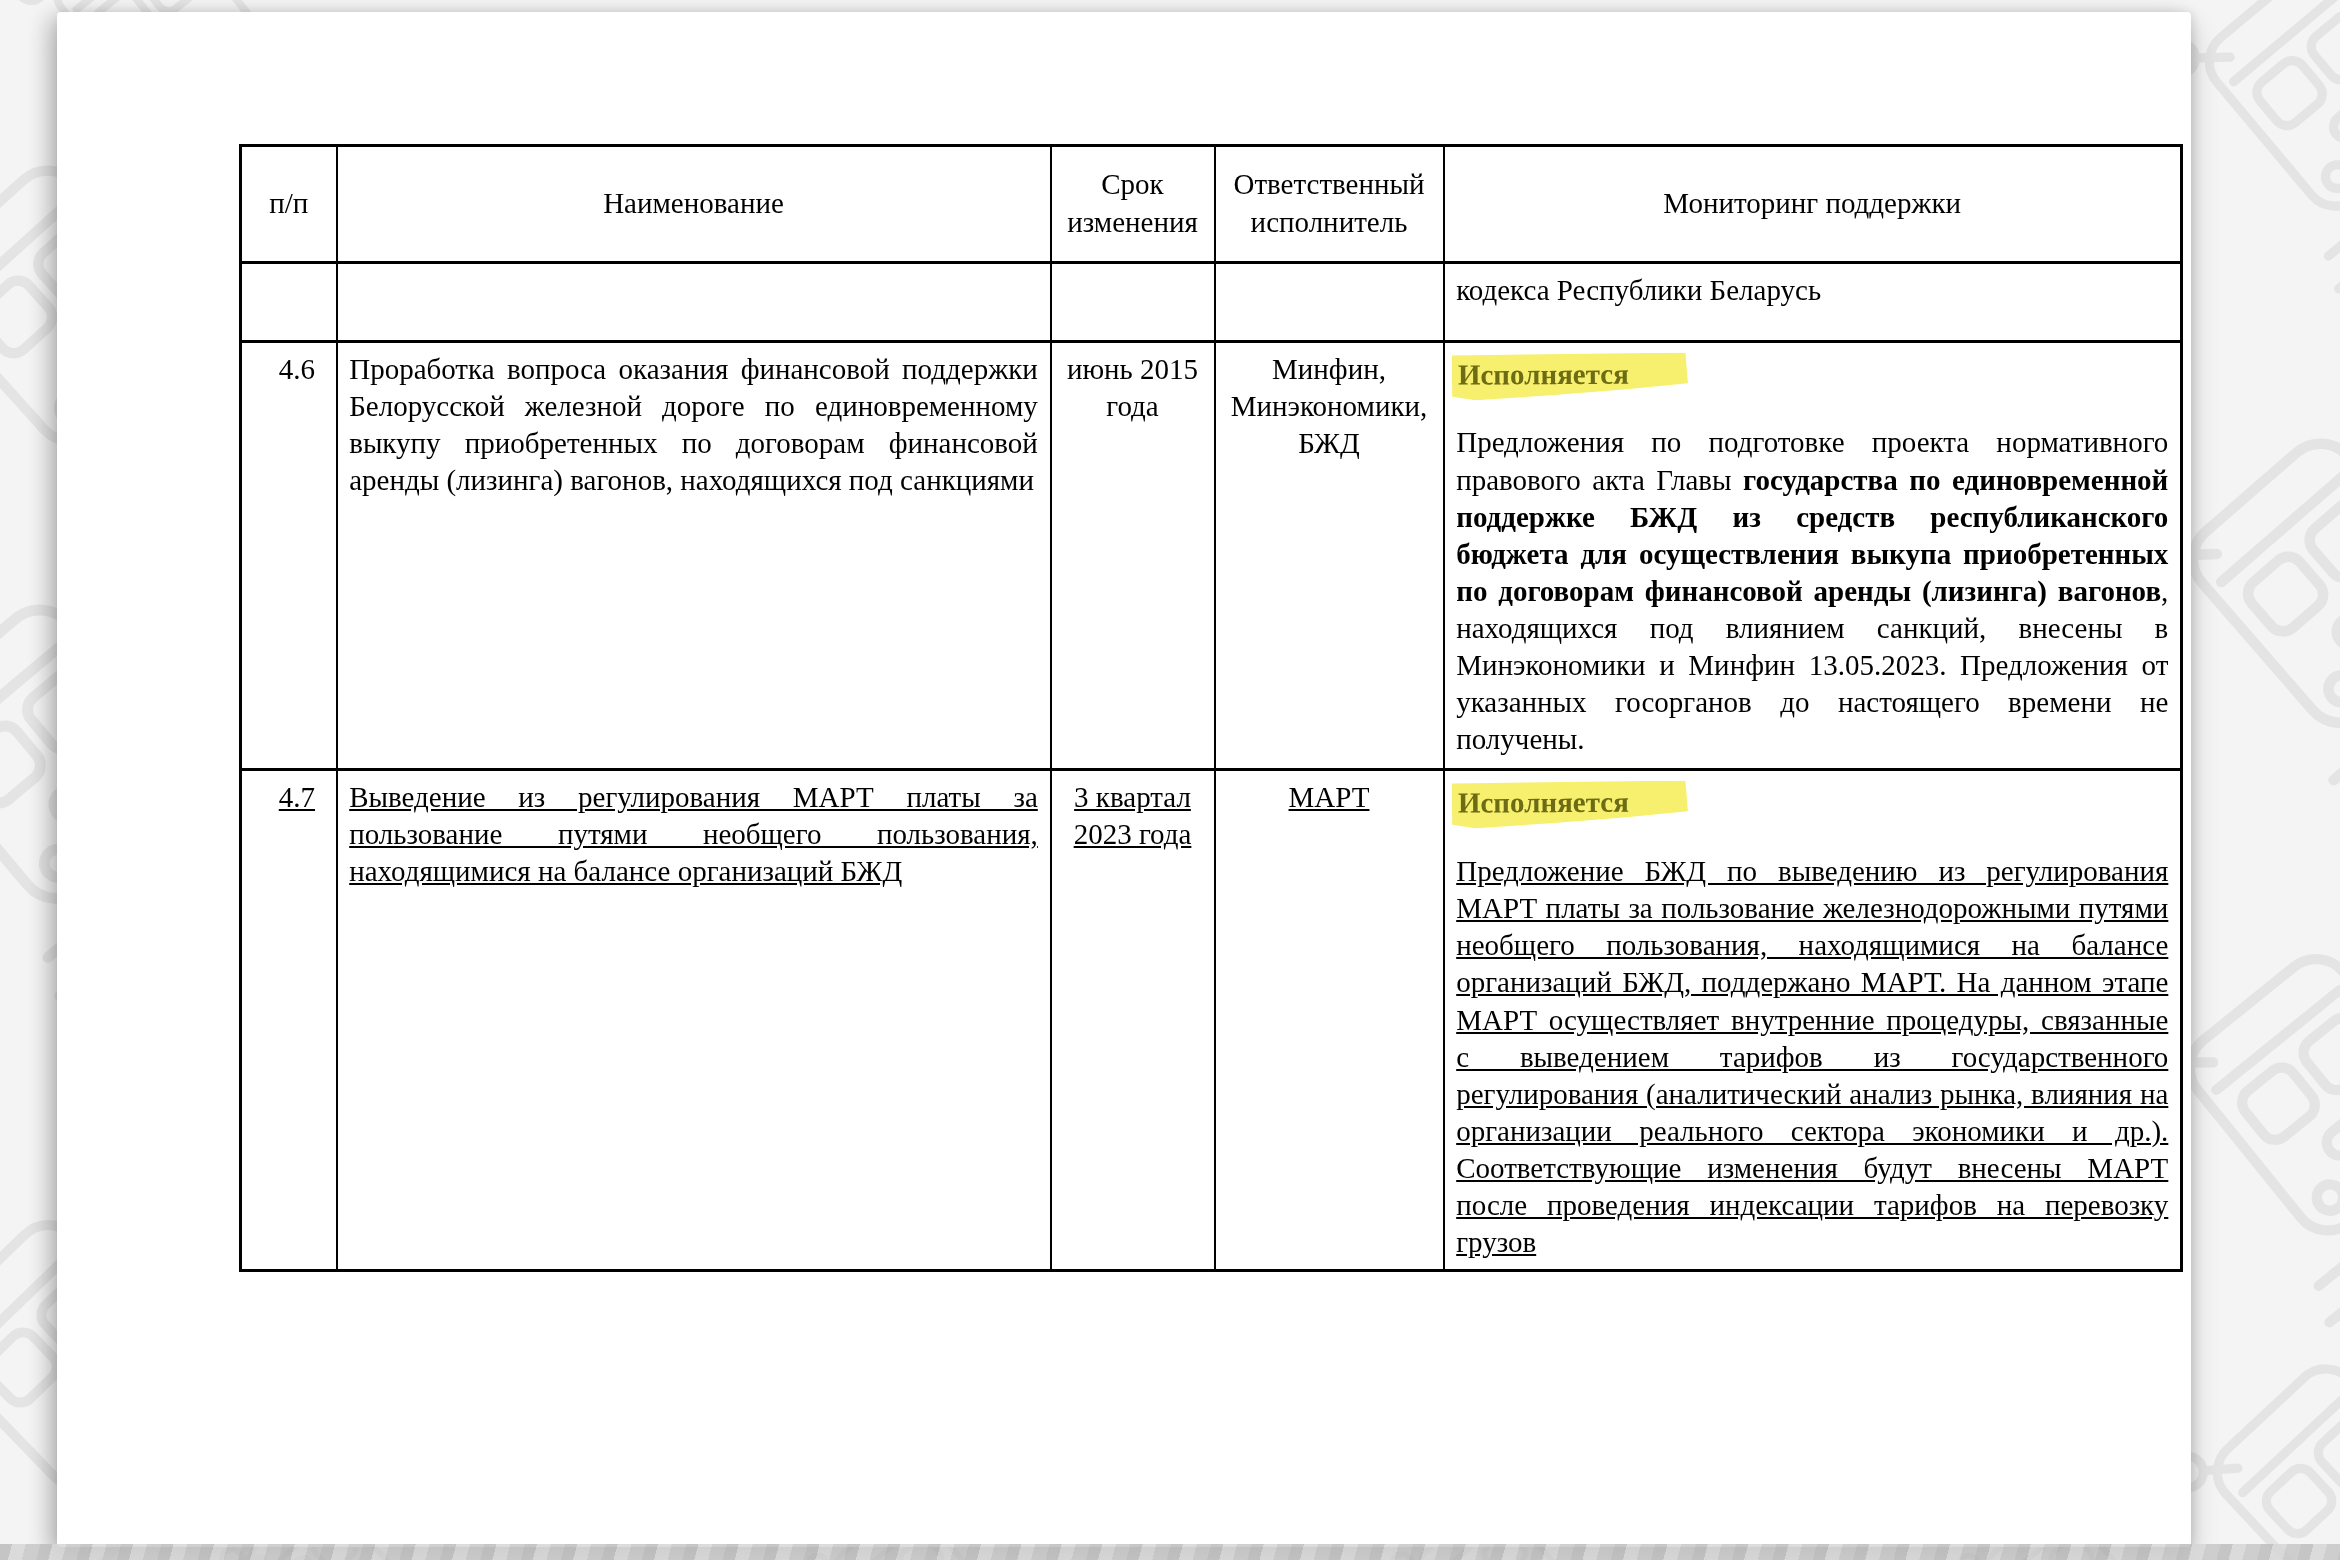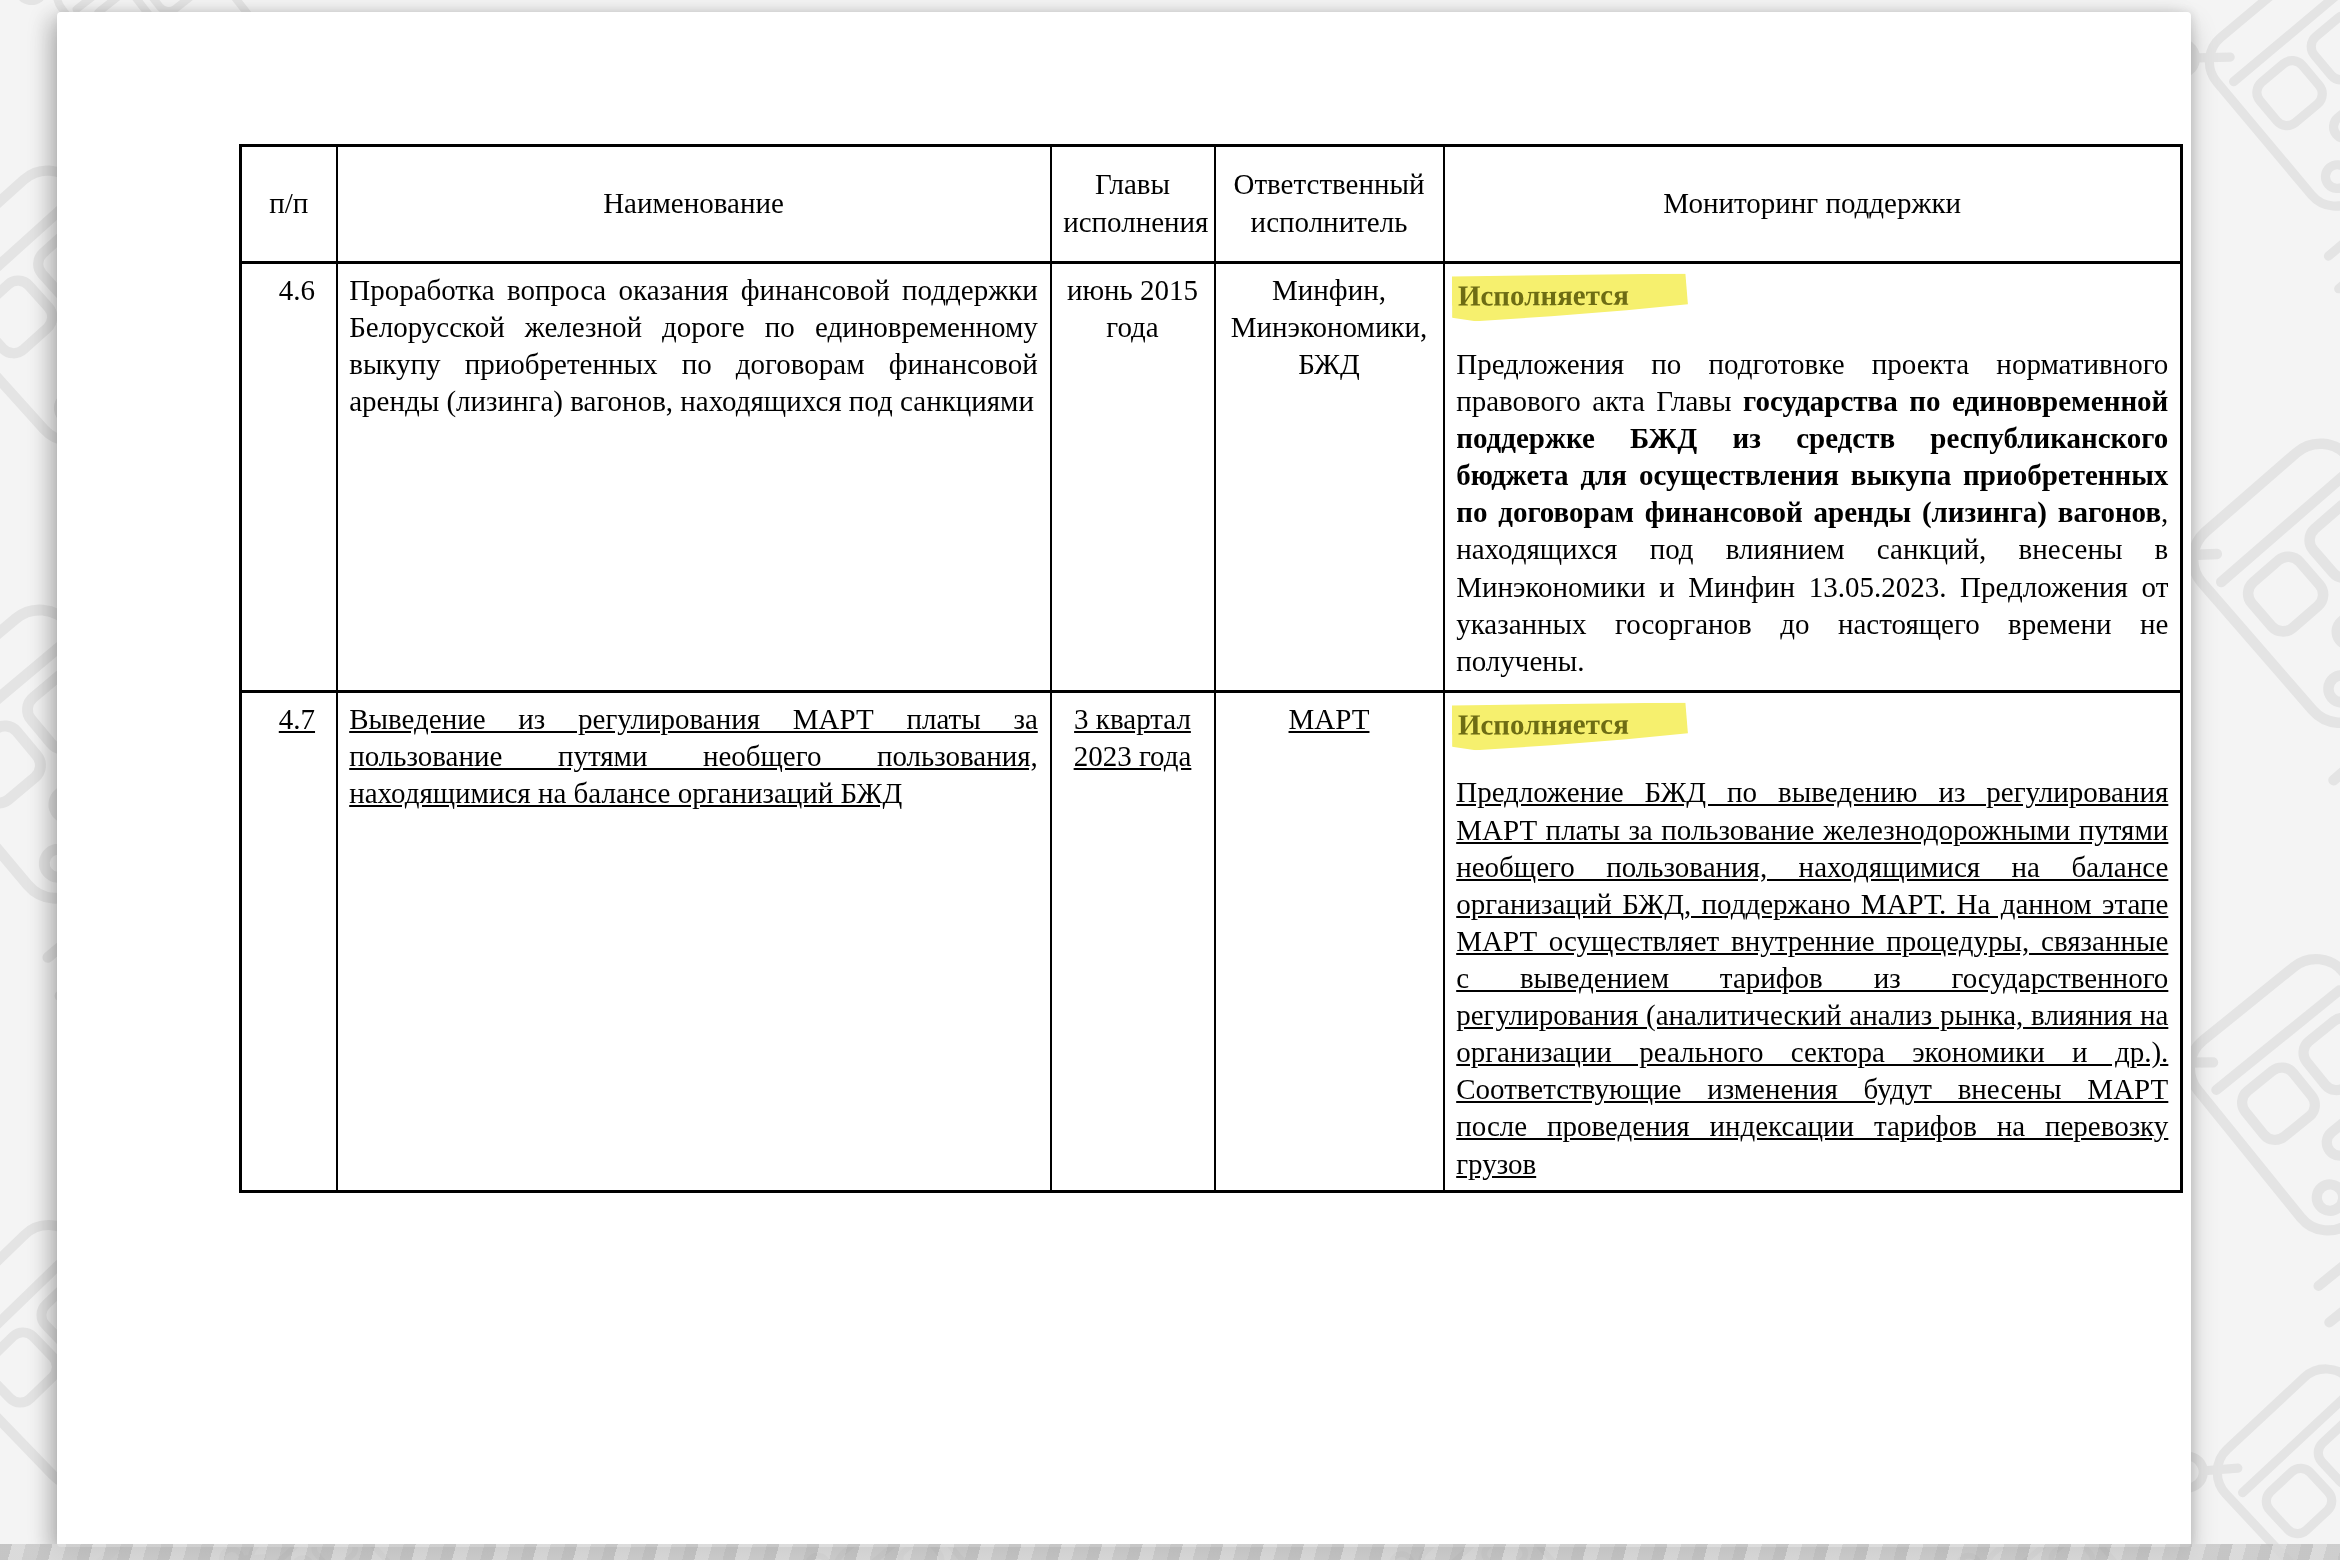--- a/index.html
+++ b/index.html
@@ -183,25 +183,34 @@
           <col style="width:714px">
           <col style="width:164px">
           <col style="width:229px">
           <col style="width:738px">
       </colgroup>
 
       <tbody>
           <tr class="header-row">
         <td>п/п</td>
         <td>Наименование</td>
-        <td>Главы исполнения</td>
+        <td>Срок изменения</td>
         <td>Ответственный исполнитель</td>
         <td>Мониторинг поддержки</td>
       </tr>
 
+      <tr class="spill-row">
+        <td class="num-cell"></td>
+        <td class="name-cell"></td>
+        <td class="deadline-cell"></td>
+        <td class="executor-cell"></td>
+        <td class="monitoring-cell">
+          <span>кодекса Республики Беларусь</span>
+        </td>
+      </tr>
 
       <tr class="row-46">
         <td class="num-cell">4.6</td>
         <td class="name-cell">Проработка вопроса оказания финансовой поддержки Белорусской железной дороге по единовременному выкупу приобретенных по договорам финансовой аренды (лизинга) вагонов, находящихся под санкциями</td>
         <td class="deadline-cell">июнь 2015 года</td>
         <td class="executor-cell">Минфин, Минэкономики, БЖД</td>
         <td class="monitoring-cell">
           <span class="status">Исполняется</span>
           <div class="monitor-par"><span>Предложения по подготовке проекта нормативного правового акта Главы </span><span class="seg-bold">государства по единовременной поддержке БЖД из средств республиканского бюджета для осуществления выкупа приобретенных по договорам финансовой аренды (лизинга) вагонов</span><span>, находящихся под влиянием санкций, внесены в Минэкономики и Минфин 13.05.2023. Предложения от указанных госорганов до настоящего времени не получены.</span></div>
         </td>

